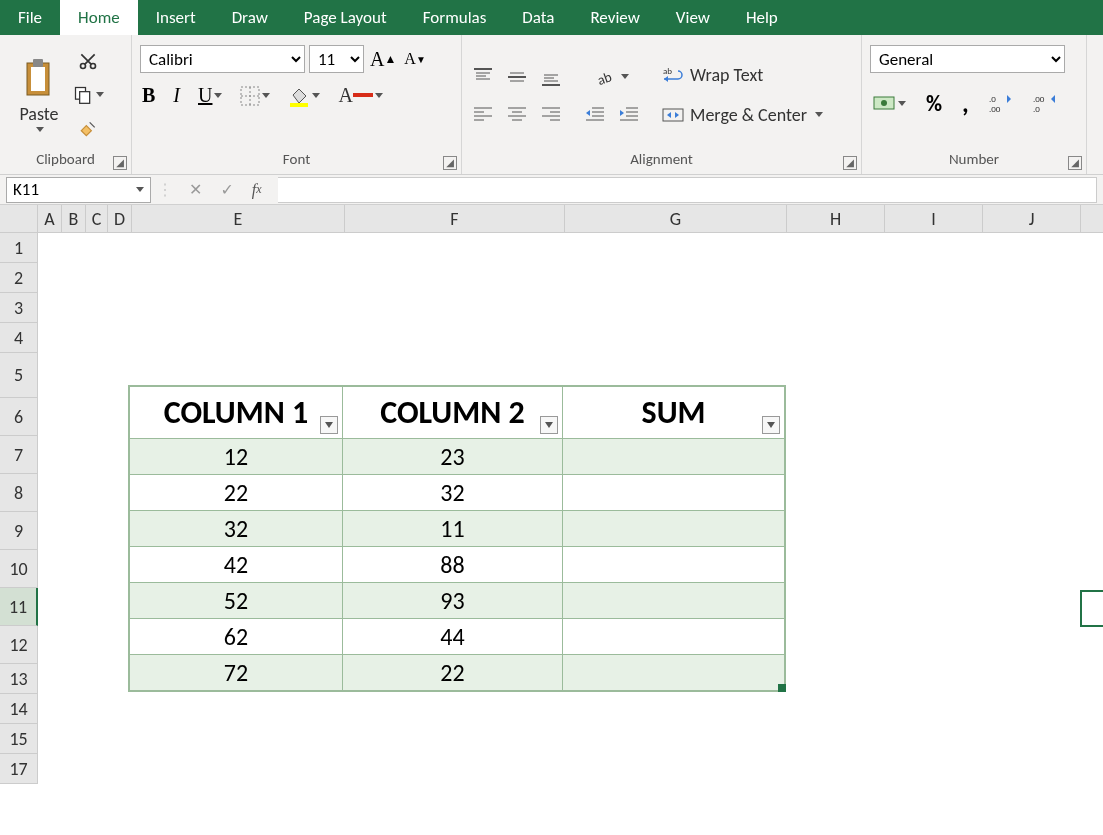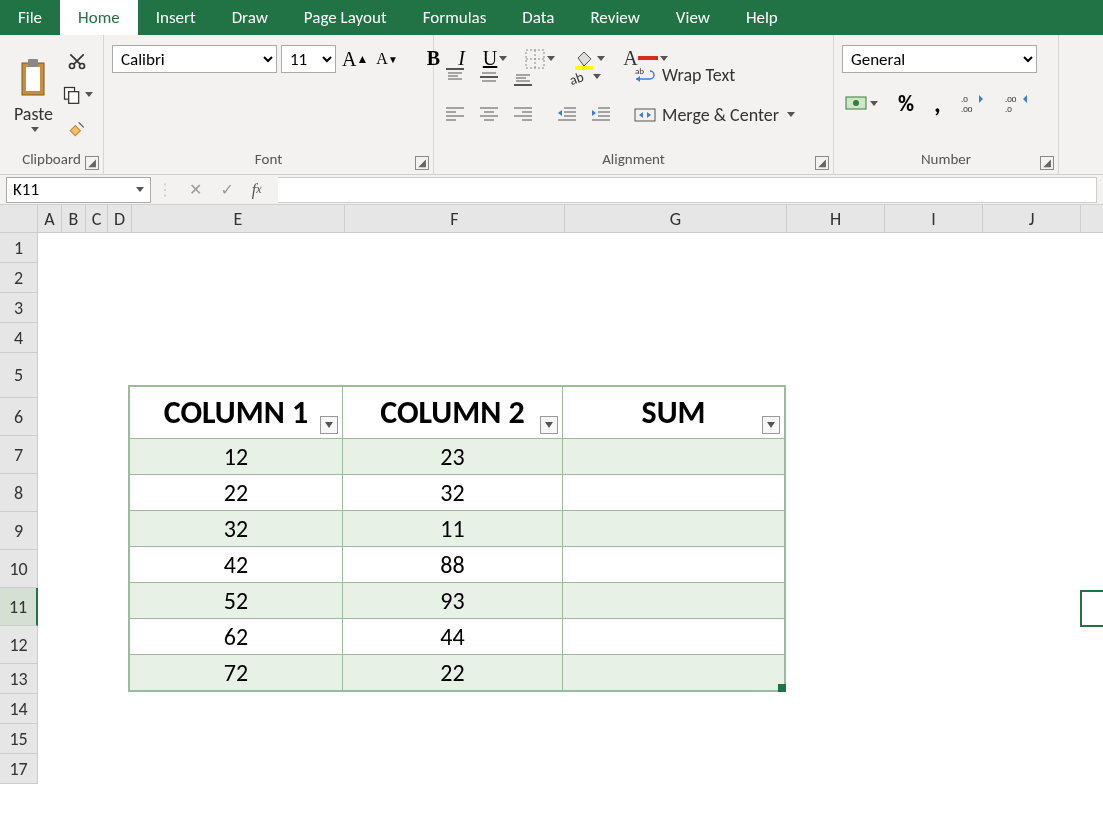--- a/index.html
+++ b/index.html
@@ -61,21 +61,21 @@
   <div class="tab">Page Layout</div>
   <div class="tab">Formulas</div>
   <div class="tab">Data</div>
   <div class="tab">Review</div>
   <div class="tab">View</div>
   <div class="tab">Help</div>
 </div>
 
 <div class="ribbon">
 
-  <div class="group" style="width:104px">
+  <div class="group" style="width:132px">
     <div class="group-body">
       <div class="vcol" style="width:62px">
         <svg width="36" height="44">
           <rect x="6" y="6" width="22" height="32" fill="#c78f3a" stroke="#7a5a22"></rect>
           <rect x="10" y="10" width="14" height="24" fill="#fff"></rect>
           <rect x="12" y="2" width="10" height="8" fill="#888" rx="1"></rect>
         </svg>
         <span class="smalltxt">Paste</span>
         <span class="dd"></span>
       </div>
@@ -100,21 +100,21 @@
               <path d="M14 4l6 6" stroke="#555"></path>
             </svg>
           </div>
       </div>
     </div>
     <div class="group-label">Clipboard</div>
     <div class="dlg">◢</div>
   </div>
 
   <div class="group" style="width:330px">
-    <div class="group-body" style="flex-direction:row;align-items:flex-start;gap:25px;padding-top:6px;">
+    <div class="group-body" style="flex-direction:column;align-items:flex-start;gap:9px;padding-top:6px;">
       <div class="row">
         <select class="combo font"><option>Calibri</option></select>
         <select class="combo size"><option>11</option></select>
         <div class="btn" style="font-size:20px;font-family:serif;">A<span style="font-size:12px;vertical-align:super">▲</span></div>
         <div class="btn" style="font-size:16px;font-family:serif;">A<span style="font-size:10px;vertical-align:super">▼</span></div>
       </div>
       <div class="row" style="gap:14px;">
         <div class="btn" style="font-weight:900;font-size:20px;font-family:serif;">B</div>
         <div class="btn" style="font-style:italic;font-size:20px;font-family:serif;">I</div>
         <div class="btn" style="text-decoration:underline;font-size:20px;font-family:serif;">U<span class="dd"></span></div>

